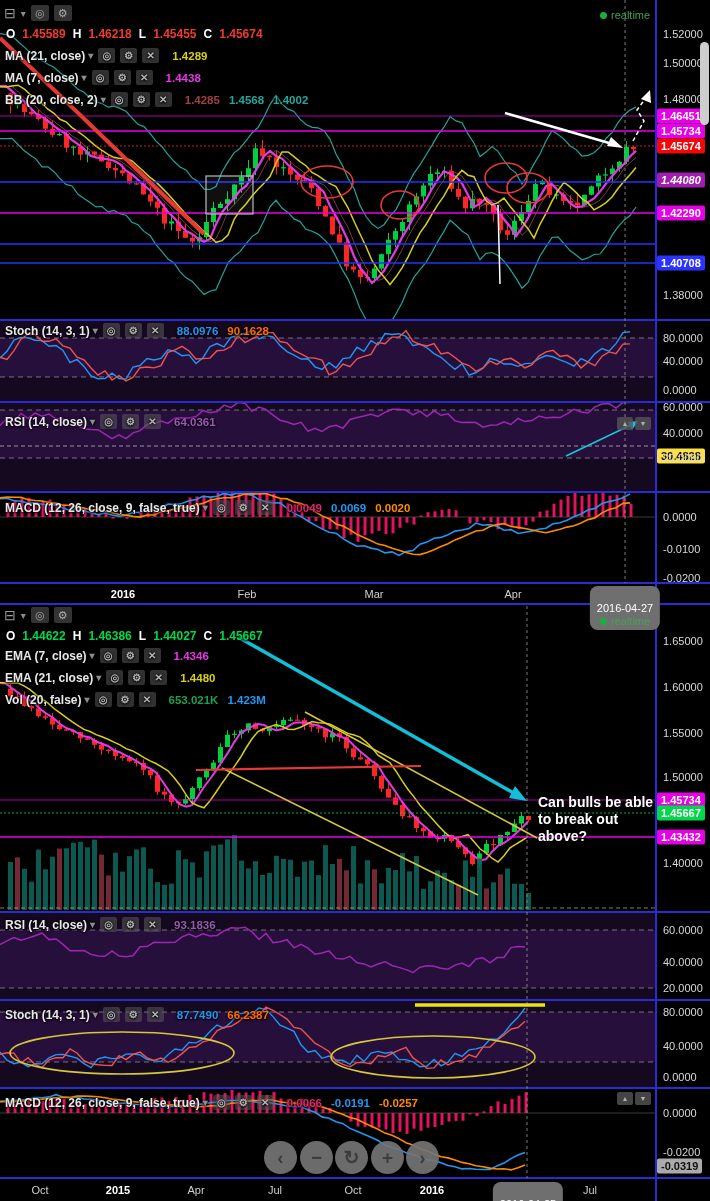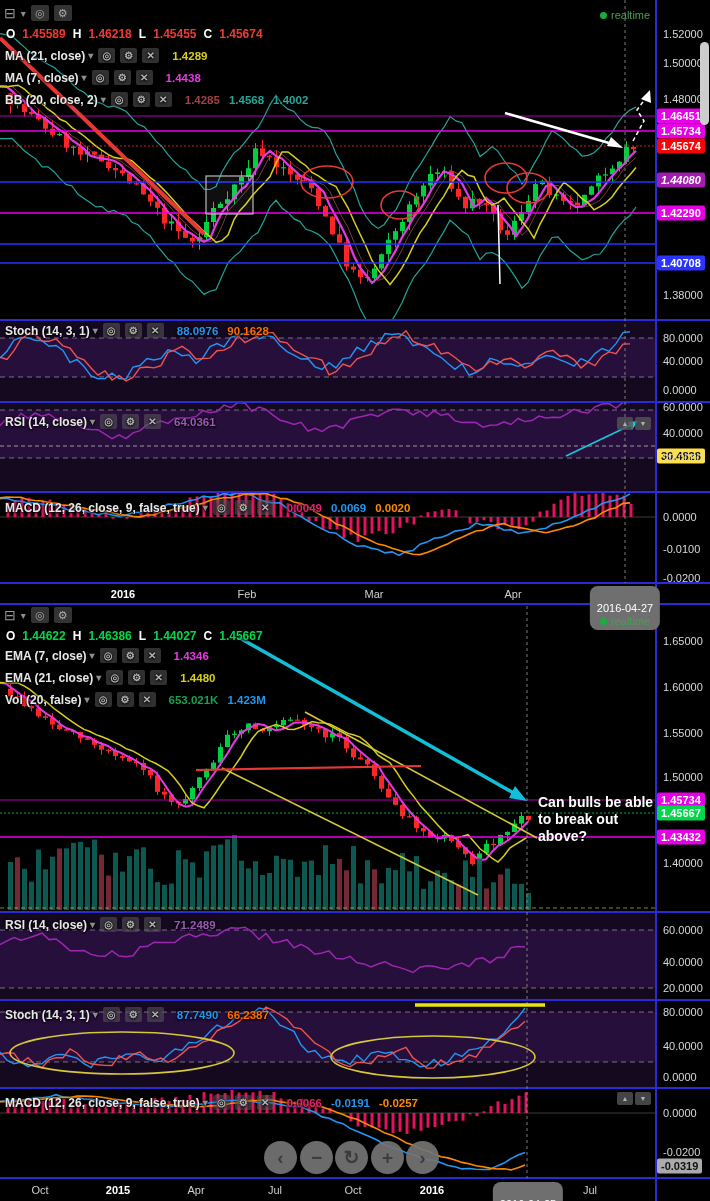--- a/index.html
+++ b/index.html
@@ -919,21 +919,21 @@
         <span style="color: rgb(33, 150, 243);">1.423M</span>
       </span>
     </div>
     <div class="legend-row" style="top: 917px;">
       <span>RSI (14, close)</span>
       <span class="caret">▾</span>
       <span class="lbtn">◎</span>
       <span class="lbtn">⚙</span>
       <span class="lbtn">✕</span>
       <span class="vals">
-        <span style="color: rgb(155, 89, 182);">71.2489</span>
+        <span style="color: rgb(155, 89, 182);">93.1836</span>
       </span>
     </div>
     <div class="legend-row" style="top: 1007px;">
       <span>Stoch (14, 3, 1)</span>
       <span class="caret">▾</span>
       <span class="lbtn">◎</span>
       <span class="lbtn">⚙</span>
       <span class="lbtn">✕</span>
       <span class="vals">
         <span style="color: rgb(33, 150, 243);">87.7490</span>

